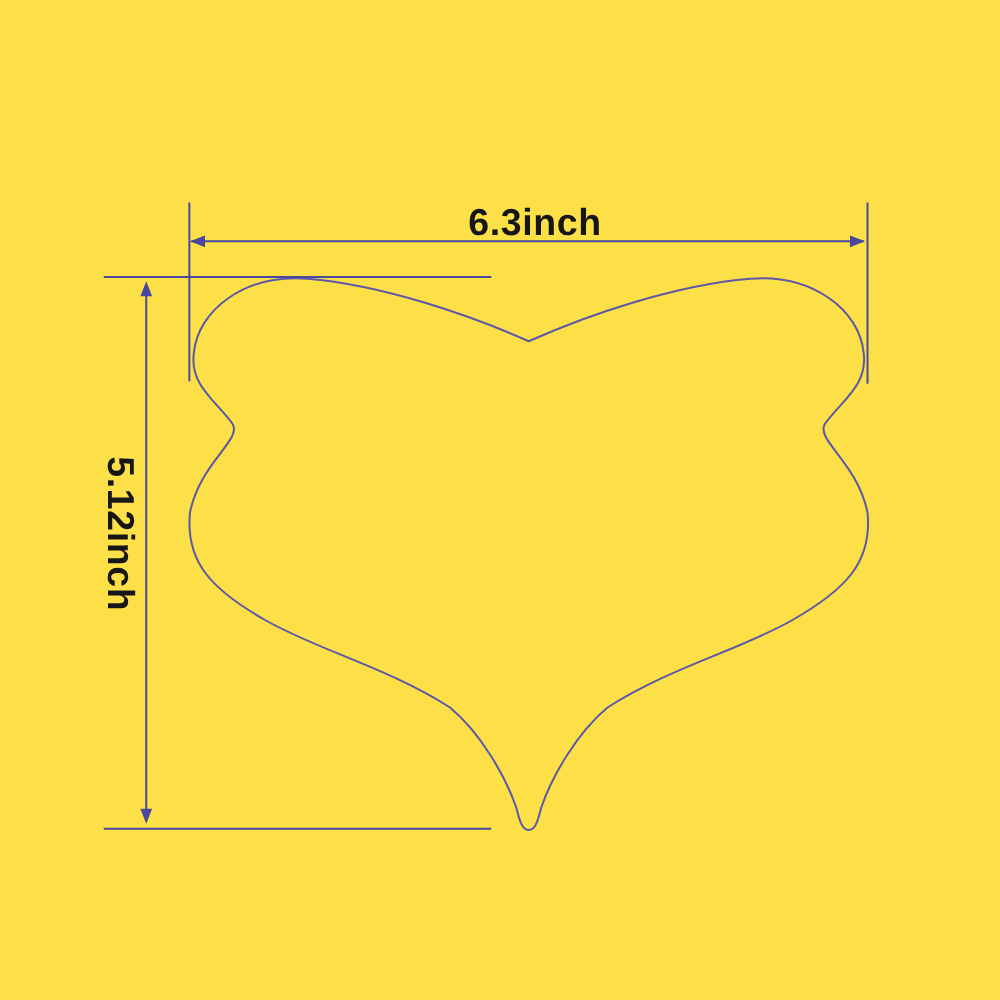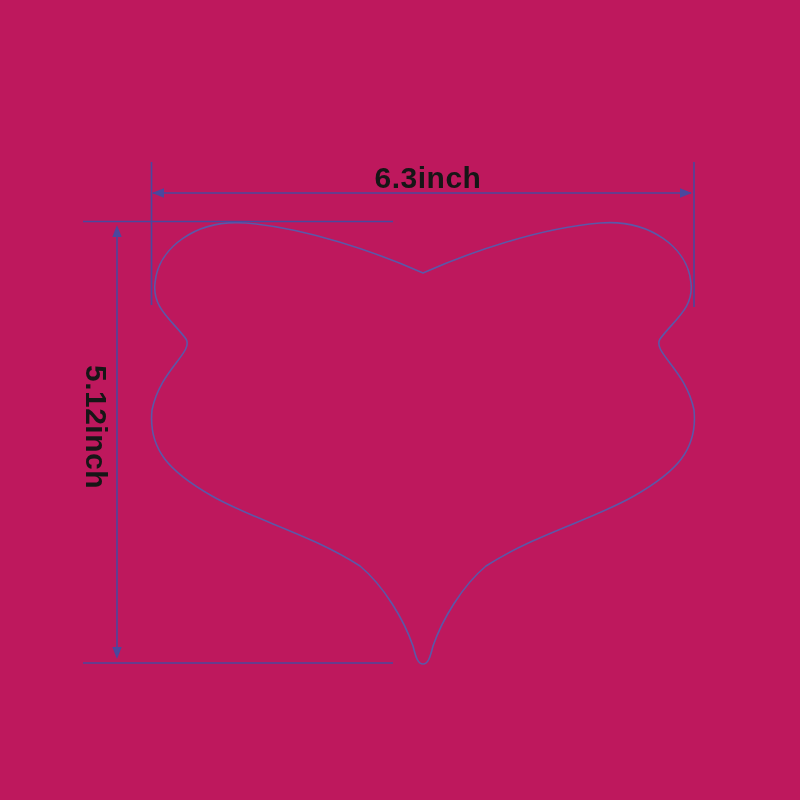--- a/index.html
+++ b/index.html
@@ -4,21 +4,21 @@
 <style>
   html, body {
     margin: 0;
     padding: 0;
     background: #ffffff;
   }
   .canvas {
     position: relative;
     width: 800px;
     height: 800px;
-    background: #be185d;
+    background: #fde047;
     overflow: hidden;
     font-family: "Liberation Sans", sans-serif;
   }
   .canvas svg {
     position: absolute;
     inset: 0;
     width: 800px;
     height: 800px;
   }
   .dim-label {

